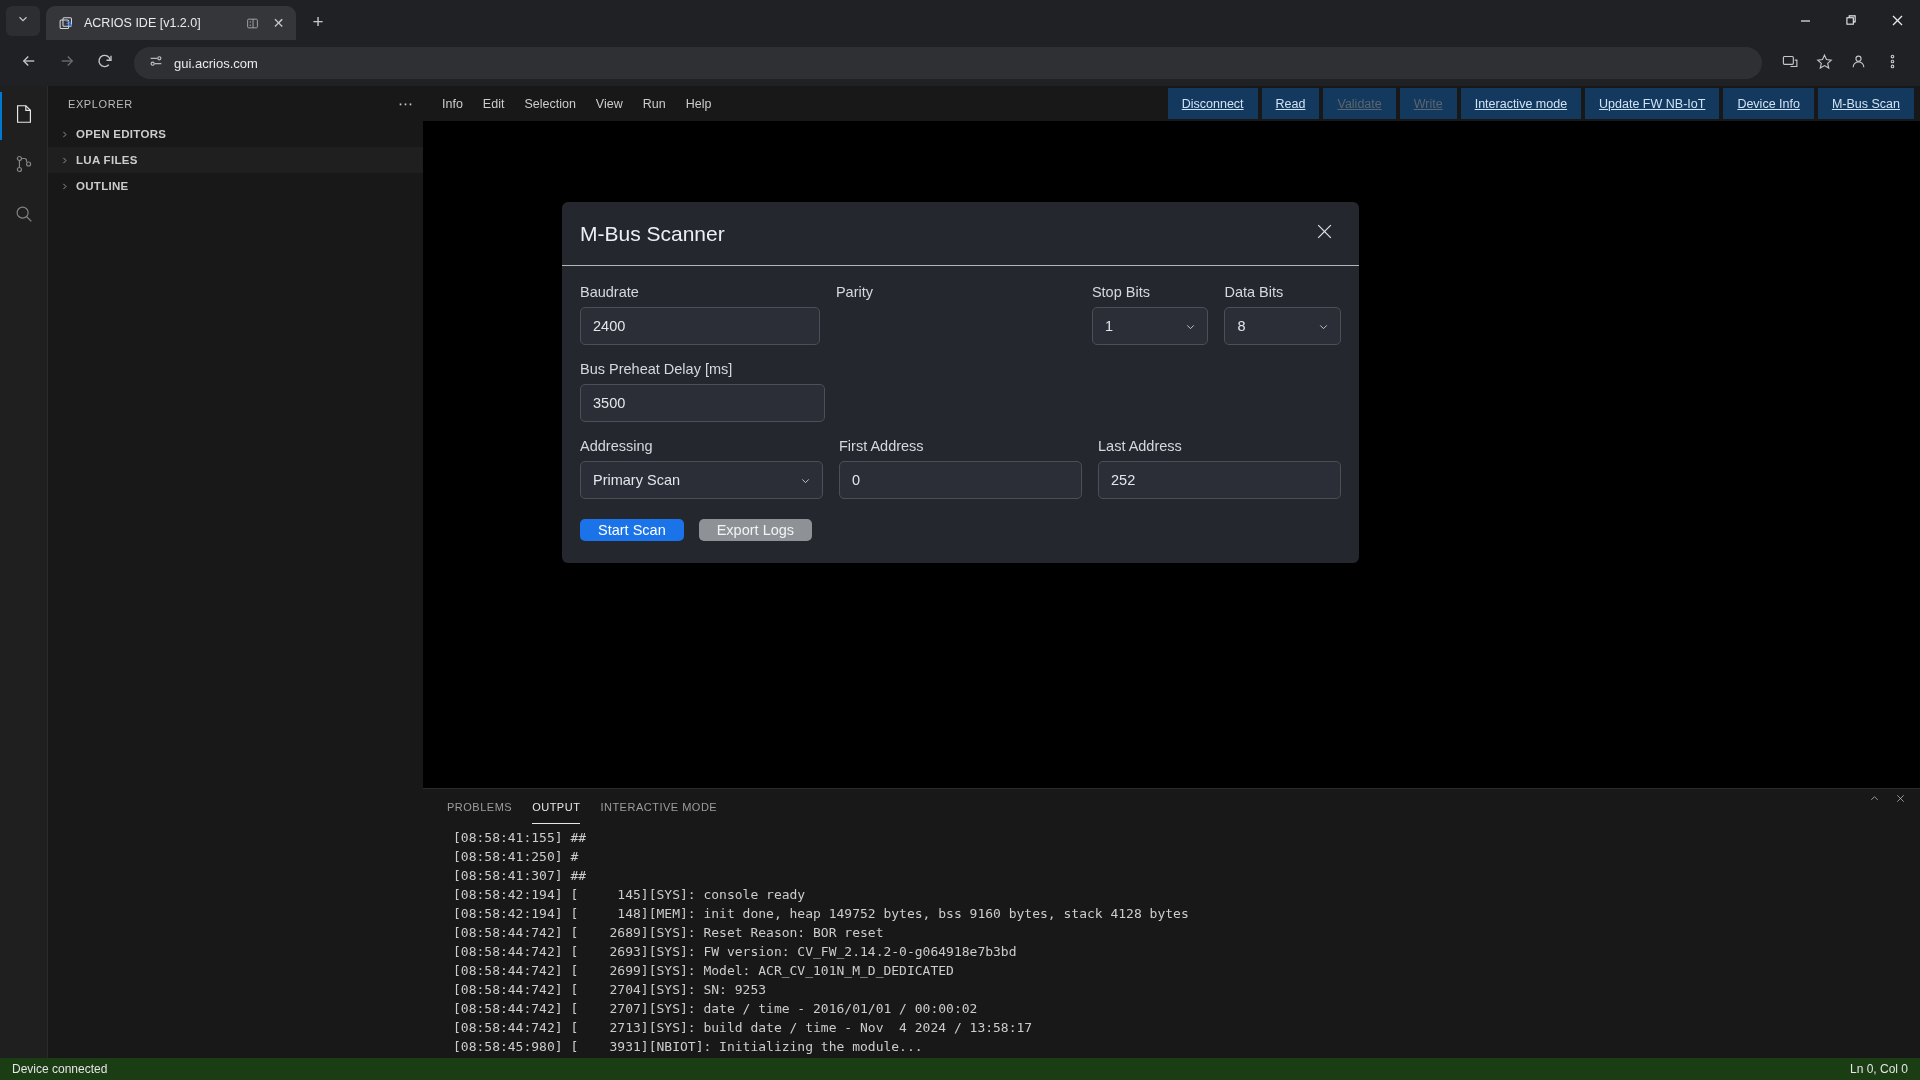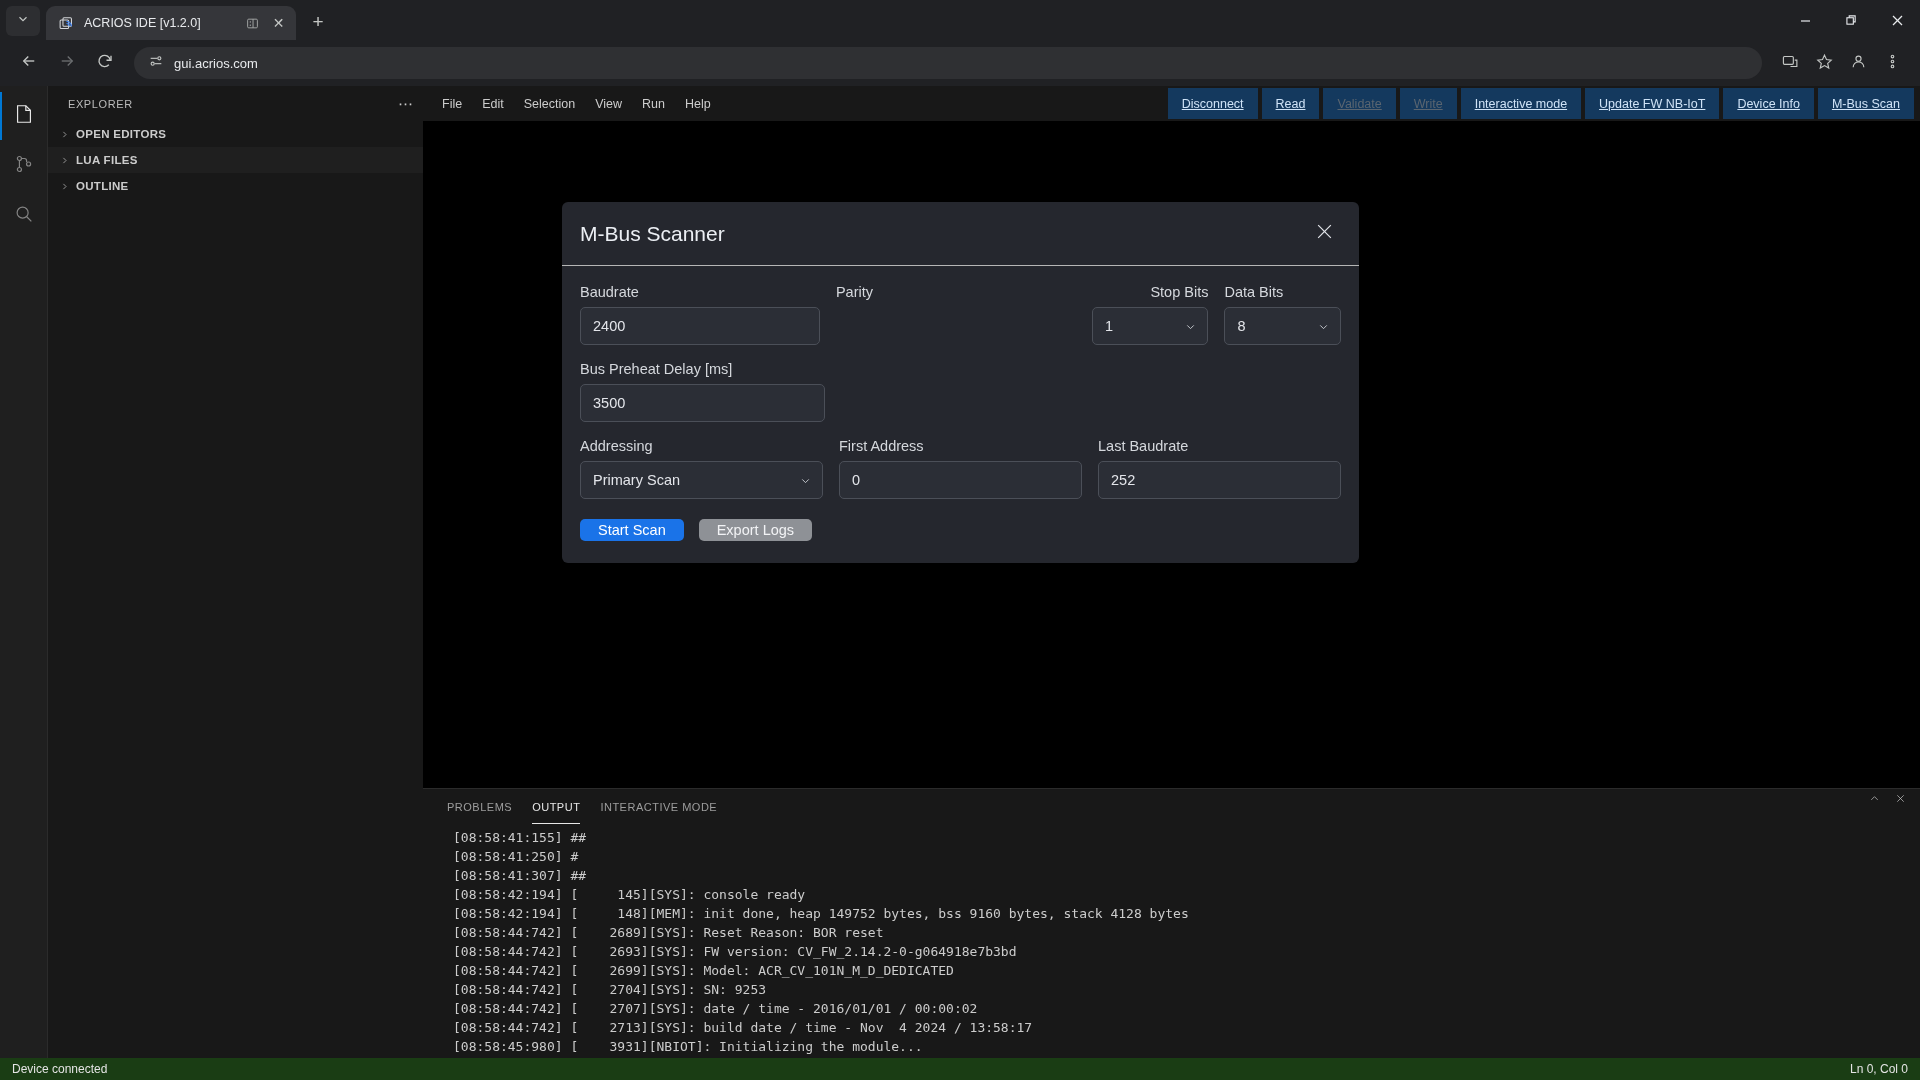--- a/index.html
+++ b/index.html
@@ -194,21 +194,21 @@
   }
   .sel-wrap{ position:relative; }
   .sel-wrap .caret{
     position:absolute; right:11px; top:50%; transform:translateY(-50%);
     pointer-events:none; width:13px; height:13px;
   }
   .sel-wrap .caret svg{ width:13px; height:13px; stroke:#cdd0d6; fill:none; stroke-width:1.7; }
 
   .w-baud{ width:245px; }
   .w-parity{ width:245px; }
-  .w-stop{ width:119px;text-align:right; }
+  .w-stop{ width:119px; }
   .w-data{ width:119px; }
   .w-addr{ width:245px; }
   .w-first{ width:245px; }
   .w-last{ width:245px; }
 
   .btnrow{ display:flex; gap:15px; margin-top:20px; }
   .btn{
     border:none; border-radius:5px; font-family:inherit; font-size:14.5px;
     padding:0 18px; height:22px; cursor:pointer;
   }
@@ -409,21 +409,21 @@
           <svg viewBox="0 0 24 24">
               <polyline points="9 5 16 12 9 19"></polyline>
             </svg>
         </span>
         <span>OUTLINE</span>
       </div>
     </div>
 
     <div class="main-col">
       <div class="menubar">
-        <div class="menu-item">File</div>
+        <div class="menu-item">Info</div>
         <div class="menu-item">Edit</div>
         <div class="menu-item">Selection</div>
         <div class="menu-item">View</div>
         <div class="menu-item">Run</div>
         <div class="menu-item">Help</div>
 
         <div class="toolbar">
           <button class="tb-btn">Disconnect</button>
           <button class="tb-btn">Read</button>
           <button class="tb-btn disabled">Validate</button>
@@ -540,21 +540,21 @@
               </span>
             </div>
           </div>
 
           <div class="fgroup w-first">
             <span class="flabel">First Address</span>
             <input class="fctl" type="text" value="0" style="">
           </div>
 
           <div class="fgroup w-last">
-            <span class="flabel">Last Baudrate</span>
+            <span class="flabel">Last Address</span>
             <input class="fctl" type="text" value="252" style="">
           </div>
         </div>
 
         <div class="btnrow">
           <button class="btn btn-primary">Start Scan</button>
           <button class="btn btn-secondary">Export Logs</button>
         </div>
 
       </div>

